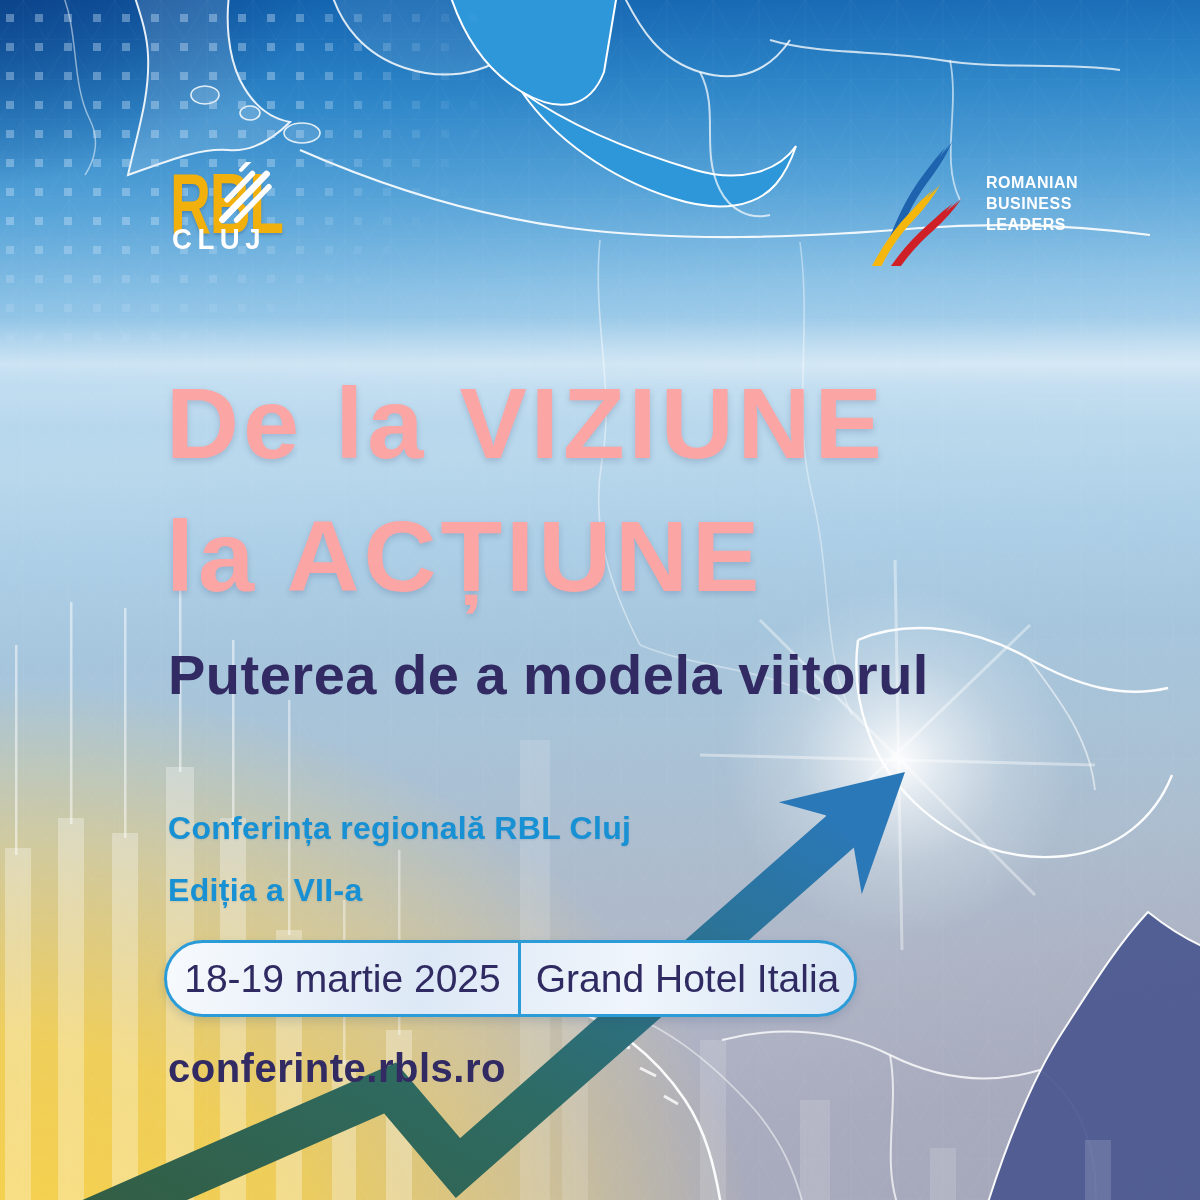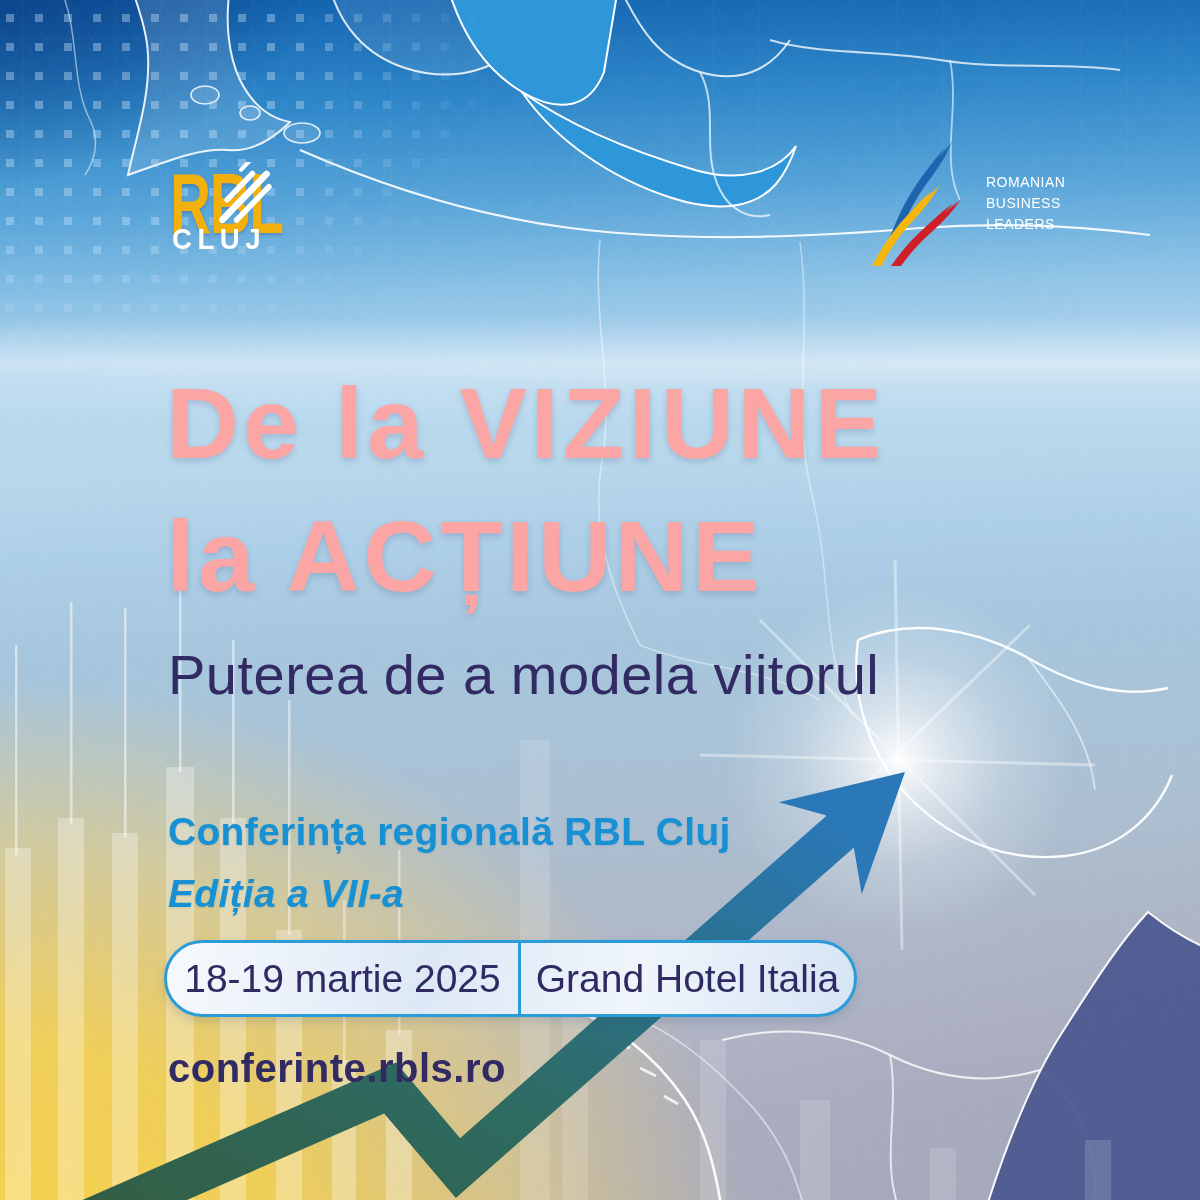--- a/index.html
+++ b/index.html
@@ -43,40 +43,40 @@
   }
   .cluj-word{
     position:absolute;left:2px;top:64px;font-weight:bold;font-size:30px;line-height:1;
     color:#ffffff;letter-spacing:6px;transform:scaleX(.92);transform-origin:left top;
   }
   .swoosh{position:absolute;left:34px;top:2px;}
 
   .logo-rbl{position:absolute;left:856px;top:136px;width:250px;height:130px;}
   .ribbons{position:absolute;left:0;top:0;}
   .rbl-lines{
-    position:absolute;left:130px;top:36px;color:#fff;font-weight:normal;
-    font-size:14px;line-height:21px;letter-spacing:.5px;
+    position:absolute;left:130px;top:36px;color:#fff;font-weight:bold;
+    font-size:16px;line-height:21px;letter-spacing:.5px;
   }
 
   
   .headline{
     position:absolute;left:166px;top:357px;color:#fca5a5;font-weight:bold;
     font-size:101px;line-height:133px;letter-spacing:4px;white-space:nowrap;
     text-shadow:0 3px 6px rgba(35,45,95,.18);
   }
   .subheadline{
-    position:absolute;left:168px;top:642px;color:#322b63;font-weight:normal;
+    position:absolute;left:168px;top:642px;color:#322b63;font-weight:bold;
     font-size:56px;letter-spacing:.5px;white-space:nowrap;
   }
   .conf-line{
-    position:absolute;left:168px;color:#1791d3;font-weight:bold;font-size:39px;
+    position:absolute;left:168px;color:#1791d3;font-weight:bold;font-size:32px;
     letter-spacing:.3px;white-space:nowrap;text-shadow:0 1px 2px rgba(30,60,110,.12);
   }
   .conf-1{top:810px;}
-  .conf-2{top:872px;font-style:italic;}
+  .conf-2{top:872px;}
   .pill{
     position:absolute;left:164px;top:940px;width:693px;height:77px;box-sizing:border-box;
     border:3px solid #2b9cd8;border-radius:39px;display:flex;align-items:stretch;
     background:linear-gradient(100deg,#f7fafd 0%,#dde8f6 38%,#eff5fb 68%,#d6e4f4 100%);
     box-shadow:0 4px 10px rgba(40,70,120,.18);
   }
   .pill-cell{
     display:flex;align-items:center;justify-content:center;
     color:#2f2a62;font-weight:normal;font-size:39px;white-space:nowrap;
   }

